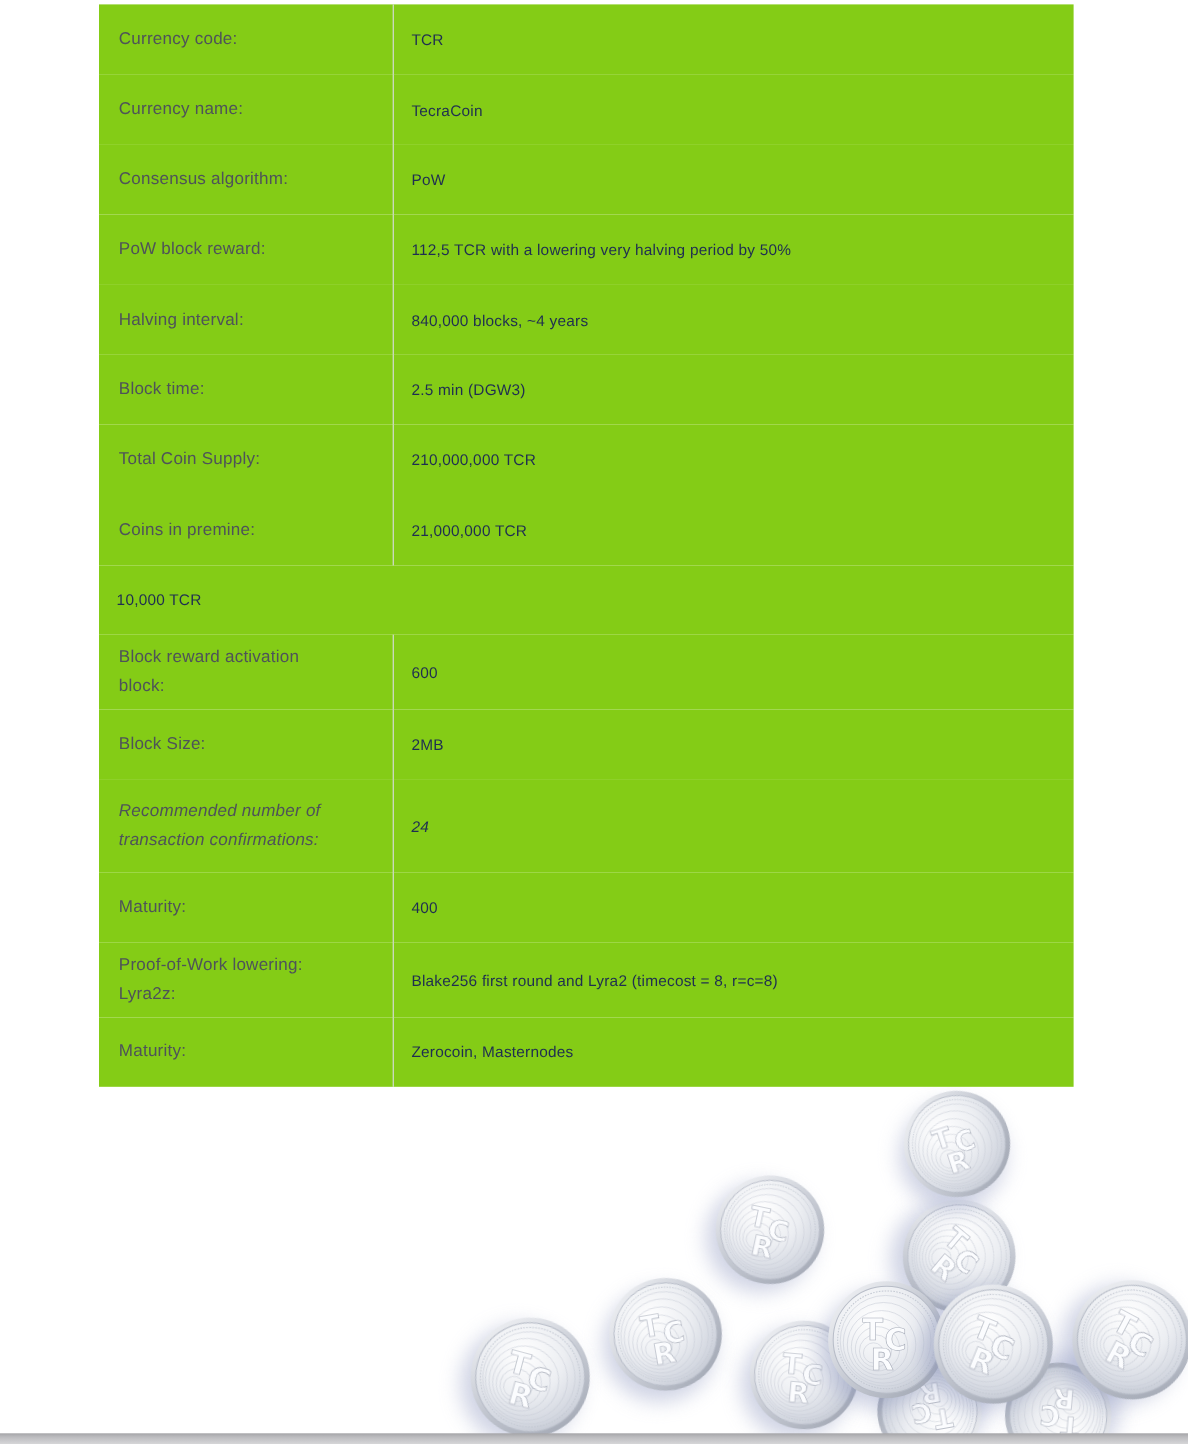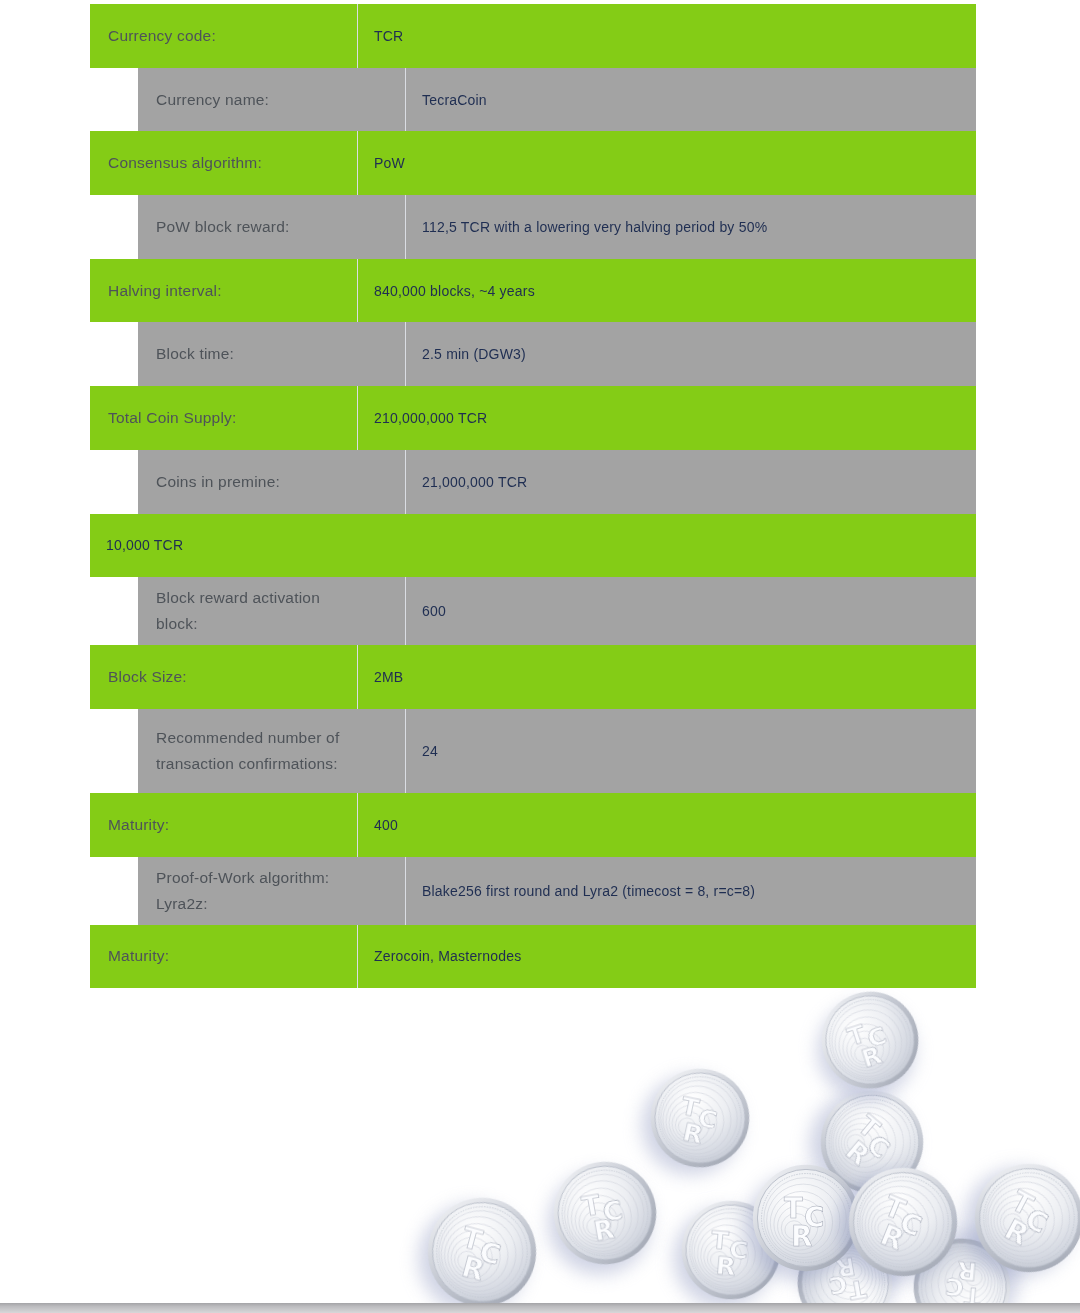--- a/index.html
+++ b/index.html
@@ -22,25 +22,25 @@
     top: 4px;
     width: 886px;
     z-index: 2;
   }
   .spec-row {
     display: flex;
     min-height: 63.7px;
     background: #84cc16;
   }
   .spec-row.striped {
-    background: #a3a3a3;
-    margin-left: 48px;
+    background: #84cc16;
   }
   .spec-row.tall {
     min-height: 84px;
+    font-style: italic;
   }
   .spec-label {
     width: 268px;
     box-sizing: border-box;
     padding: 8px 40px 8px 18px;
     border-right: 1px solid #dadde3;
     display: flex;
     align-items: center;
     font-size: 15.5px;
     line-height: 26px;
@@ -253,21 +253,21 @@
     <div class="spec-label">Recommended number of transaction confirmations:</div>
     <div class="spec-value">24</div>
   </div>
 
   <div class="spec-row">
     <div class="spec-label">Maturity:</div>
     <div class="spec-value">400</div>
   </div>
 
   <div class="spec-row striped">
-    <div class="spec-label">Proof-of-Work algorithm: Lyra2z:</div>
+    <div class="spec-label">Proof-of-Work lowering: Lyra2z:</div>
     <div class="spec-value">Blake256 first round and Lyra2 (timecost = 8, r=c=8)</div>
   </div>
 
   <div class="spec-row">
     <div class="spec-label">Maturity:</div>
     <div class="spec-value">Zerocoin, Masternodes</div>
   </div>
 
 </div>
 

